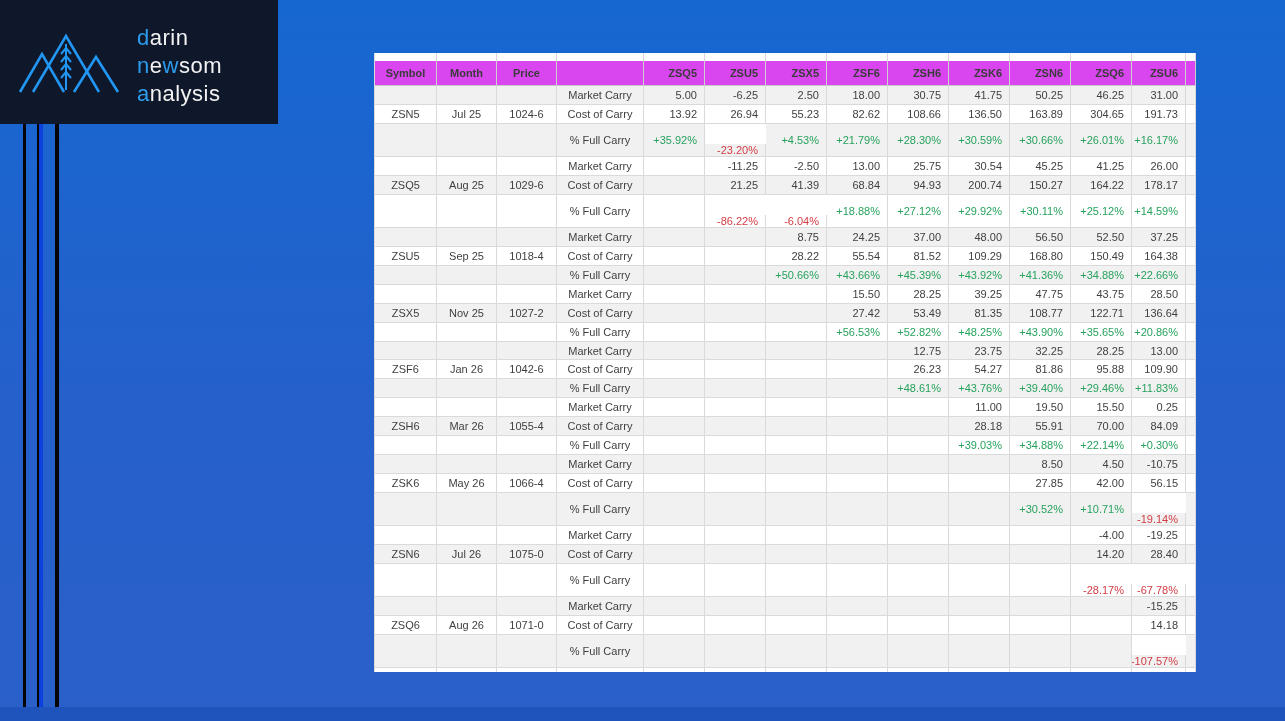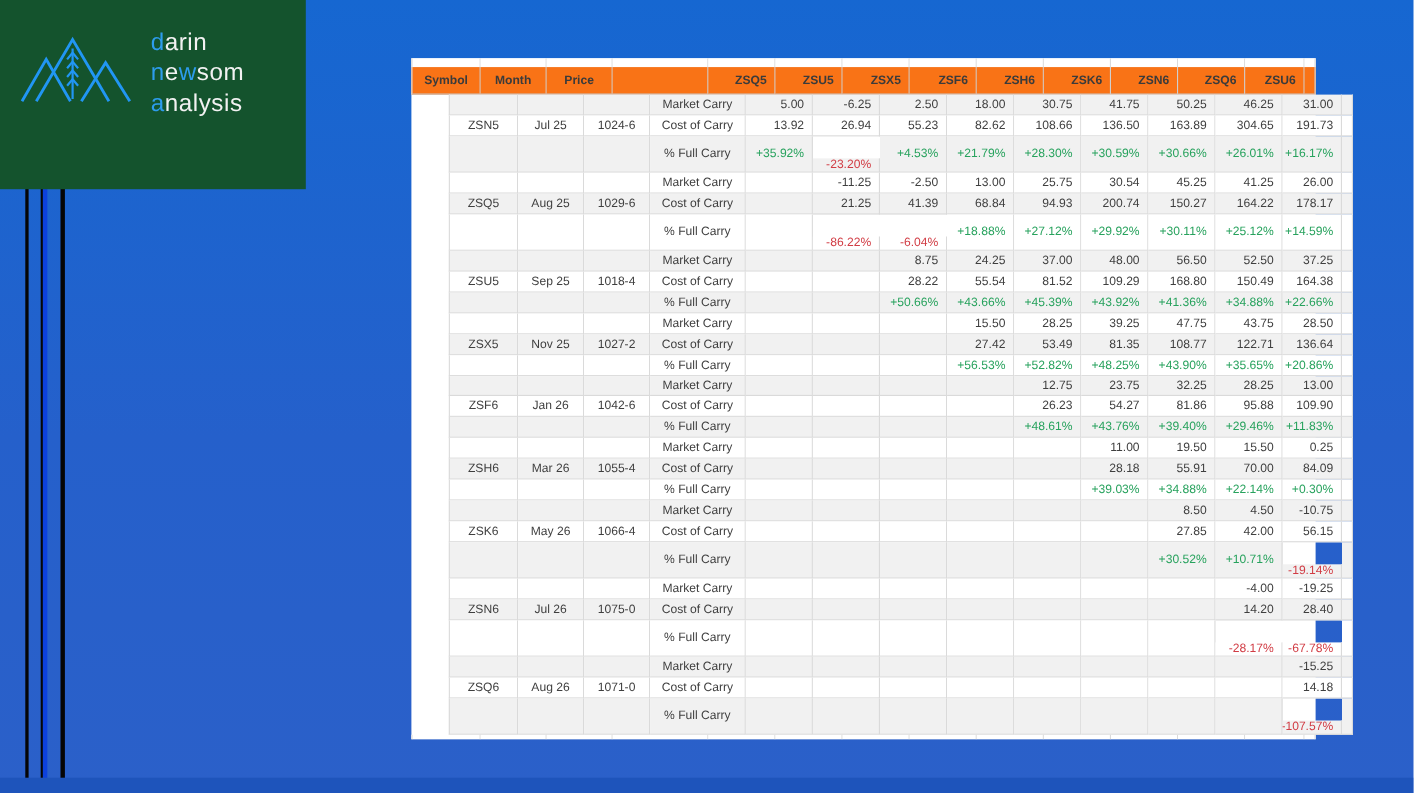--- a/index.html
+++ b/index.html
@@ -14,45 +14,45 @@
   .stripe.black { background:#050505; }
   .stripe.bright { background:#0c41dd; }
   .s1 { left:23px; width:3px; }
   .s2 { left:37px; width:2px; }
   .s3 { left:39px; width:4px; }
   .s4 { left:55px; width:4px; }
   .bottom-bar { position:absolute; left:0; right:0; bottom:0; height:14px; background:#1e54bb; }
 
   
   .logo-box {
-    position:absolute; left:0; top:0; width:278px; height:172px;
-    background:#14532d; display:flex; align-items:center;
+    position:absolute; left:0; top:0; width:278px; height:124px;
+    background:#0f172a; display:flex; align-items:center;
   }
   .logo-mark { position:absolute; left:18px; top:32px; }
   .brand-text { position:absolute; left:137px; top:24px; }
   .brand-text div {
     font-size:22px; line-height:28px; color:#f2f2f2; letter-spacing:0.5px; font-weight:400;
   }
   .brand-text span.accent { color:#2d9cec; }
 
   
   .table-card {
     position:absolute; left:374px; top:53px; width:822px; height:619px;
     background:#ffffff;
   }
   .grid-row { display:grid; grid-template-columns:63px 60px 60px 87px repeat(8,61px) 54px 10px; }
   .top-strip   { height:8px; }
   .bottom-strip{ height:4px; }
   .top-strip .cell, .bottom-strip .cell { border-bottom:none; }
   .thead { height:25px; background:#e3e3e3; }
   .thead .cell {
-    font-size:11px; font-weight:bold; color:#3b3b3b; background:#f97316;
+    font-size:11px; font-weight:bold; color:#3b3b3b; background:#d946ef;
     border-right:1px solid #cfcfcf; border-bottom:1px solid #c8c8c8;
   }
-  .tbody { height:582px; display:flex; flex-direction:column;padding-left:34px; }
+  .tbody { height:582px; display:flex; flex-direction:column; }
   .tbody .grid-row { flex:1 1 0; }
   .cell {
     display:flex; align-items:center; overflow:hidden;
     font-size:11px; color:#3f3f3f;
     border-right:1px solid #dadada; border-bottom:1px solid #dadada;
     background:#fff; white-space:nowrap;
   }
   .cell:first-child { border-left:1px solid #dadada; }
   .cell.center { justify-content:center; }
   .cell.num { justify-content:flex-end; padding-right:7px; }

